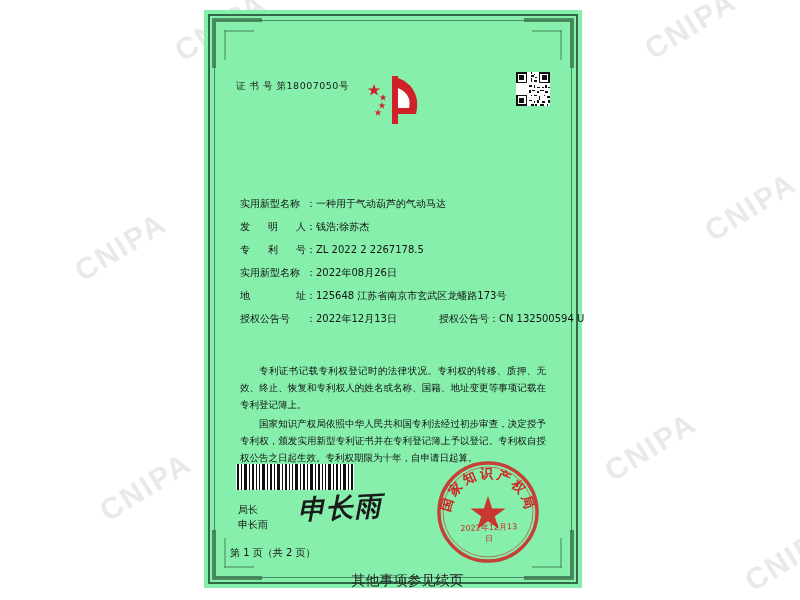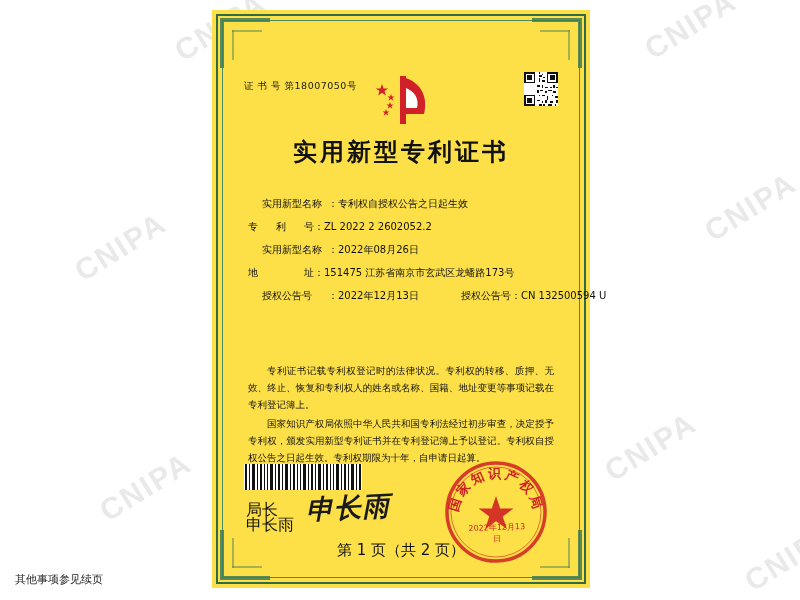--- a/index.html
+++ b/index.html
@@ -37,25 +37,25 @@
   .wm4 { left: 700px; top: 190px; }
   .wm5 { left: 70px;  top: 230px; }
   .wm6 { left: 600px; top: 430px; }
   .wm7 { left: 95px;  top: 470px; }
   .wm8 { left: 740px; top: 540px; }
   .wm9 { left: 355px; top: 500px; }
 
   
   .sheet {
     position: absolute;
-    left: 212px;
+    left: 204px;
     top: 10px;
     width: 378px;
     height: 578px;
-    background: #fde047;
+    background: #86efac;
   }
 
   .border-outer {
     position: absolute;
     left: 4px; top: 4px; right: 4px; bottom: 4px;
     border: 2px solid #2f6b45;
     box-sizing: border-box;
   }
   .border-inner {
     position: absolute;
@@ -155,21 +155,20 @@
     display: inline-block;
     width: 66px;
     text-align: justify;
     text-align-last: justify;
     vertical-align: top;
   }
   .lab-wide {
     display: inline-block;
     width: 66px;
     vertical-align: top;
-    margin-left: 14px;
   }
   .colon { display: inline-block; width: 10px; }
   .val { display: inline-block; }
   .row-inline .val2 { display: inline-block; margin-left: 42px; }
 
   
   .paras {
     position: absolute;
     left: 10px;
     right: 10px;
@@ -188,21 +187,21 @@
     top: 432px;
     width: 118px;
     height: 26px;
   }
 
   
   .sig-label {
     position: absolute;
     left: 8px;
     top: 470px;
-    font-size: 16px;
+    font-size: 10px;
     line-height: 15px;
     color: #111;
   }
   .sig-hand {
     position: absolute;
     left: 68px;
     top: 458px;
     font-size: 27px;
     font-family: "DejaVu Serif", serif;
     font-style: italic;
@@ -229,32 +228,32 @@
     font-size: 8px;
     color: #cf2222;
     letter-spacing: 0px;
     transform: rotate(-2deg);
   }
 
   .page-no {
     position: absolute;
     left: 0; right: 0;
     bottom: 6px;
-    text-align: center;
-    font-size: 15px;
+    text-align: left;
+    font-size: 10px;
     color: #111;
   }
 
   .footnote {
     position: absolute;
     left: 15px;
     right: 0;
     top: 572px;
-    text-align: left;
-    font-size: 11px;
+    text-align: center;
+    font-size: 14px;
     color: #222;
   }
 </style>
 </head>
 <body>
 
 <div id="page">
 
   <div class="wm wm1">CNIPA</div>
   <div class="wm wm2">CNIPA</div>
@@ -340,34 +339,36 @@
           <path d="M40 14 C50 18 53 26 51 34 L40 34 Z" fill="#fdfdfb"></path>
           <g fill="#d0202a">
             <polygon points="16,10 17.6,14.4 22.2,14.4 18.5,17.1 19.9,21.5 16,18.8 12.1,21.5 13.5,17.1 9.8,14.4 14.4,14.4"></polygon>
             <polygon points="25,20 25.9,22.5 28.5,22.5 26.4,24.1 27.2,26.7 25,25.1 22.8,26.7 23.6,24.1 21.5,22.5 24.1,22.5"></polygon>
             <polygon points="24,28 24.9,30.5 27.5,30.5 25.4,32.1 26.2,34.7 24,33.1 21.8,34.7 22.6,32.1 20.5,30.5 23.1,30.5"></polygon>
             <polygon points="20,35 20.9,37.5 23.5,37.5 21.4,39.1 22.2,41.7 20,40.1 17.8,41.7 18.6,39.1 16.5,37.5 19.1,37.5"></polygon>
           </g>
         </svg>
       </div>
 
-      <div class="title">实用新型专利证书</div>
 
       <div class="fields">
         <div class="row">
-          <span class="lab-wide">实用新型名称</span><span class="colon">：</span><span class="val">专利权自授权公告之日起生效</span>
+          <span class="lab-wide">实用新型名称</span><span class="colon">：</span><span class="val">一种用于气动葫芦的气动马达</span>
         </div>
         <div class="row">
-          <span class="lab">专  利  号</span><span class="colon">：</span><span class="val">ZL 2022 2 2602052.2</span>
+          <span class="lab">发  明  人</span><span class="colon">：</span><span class="val">钱浩;徐苏杰</span>
+        </div>
+        <div class="row">
+          <span class="lab">专  利  号</span><span class="colon">：</span><span class="val">ZL 2022 2 2267178.5</span>
         </div>
         <div class="row">
           <span class="lab-wide">实用新型名称</span><span class="colon">：</span><span class="val">2022年08月26日</span>
         </div>
         <div class="row">
-          <span class="lab">地      址</span><span class="colon">：</span><span class="val">151475 江苏省南京市玄武区龙蟠路173号</span>
+          <span class="lab">地      址</span><span class="colon">：</span><span class="val">125648 江苏省南京市玄武区龙蟠路173号</span>
         </div>
         <div class="row row-inline">
           <span class="lab-wide">授权公告号</span><span class="colon">：</span><span class="val">2022年12月13日</span><span class="val2">授权公告号</span><span class="colon">：</span><span class="val">CN 132500594 U</span>
         </div>
       </div>
 
       <div class="paras">
         <p>专利证书记载专利权登记时的法律状况。专利权的转移、质押、无效、终止、恢复和专利权人的姓名或名称、国籍、地址变更等事项记载在专利登记簿上。</p>
         <p>国家知识产权局依照中华人民共和国专利法经过初步审查，决定授予专利权，颁发实用新型专利证书并在专利登记簿上予以登记。专利权自授权公告之日起生效。专利权期限为十年，自申请日起算。</p>
       </div>

